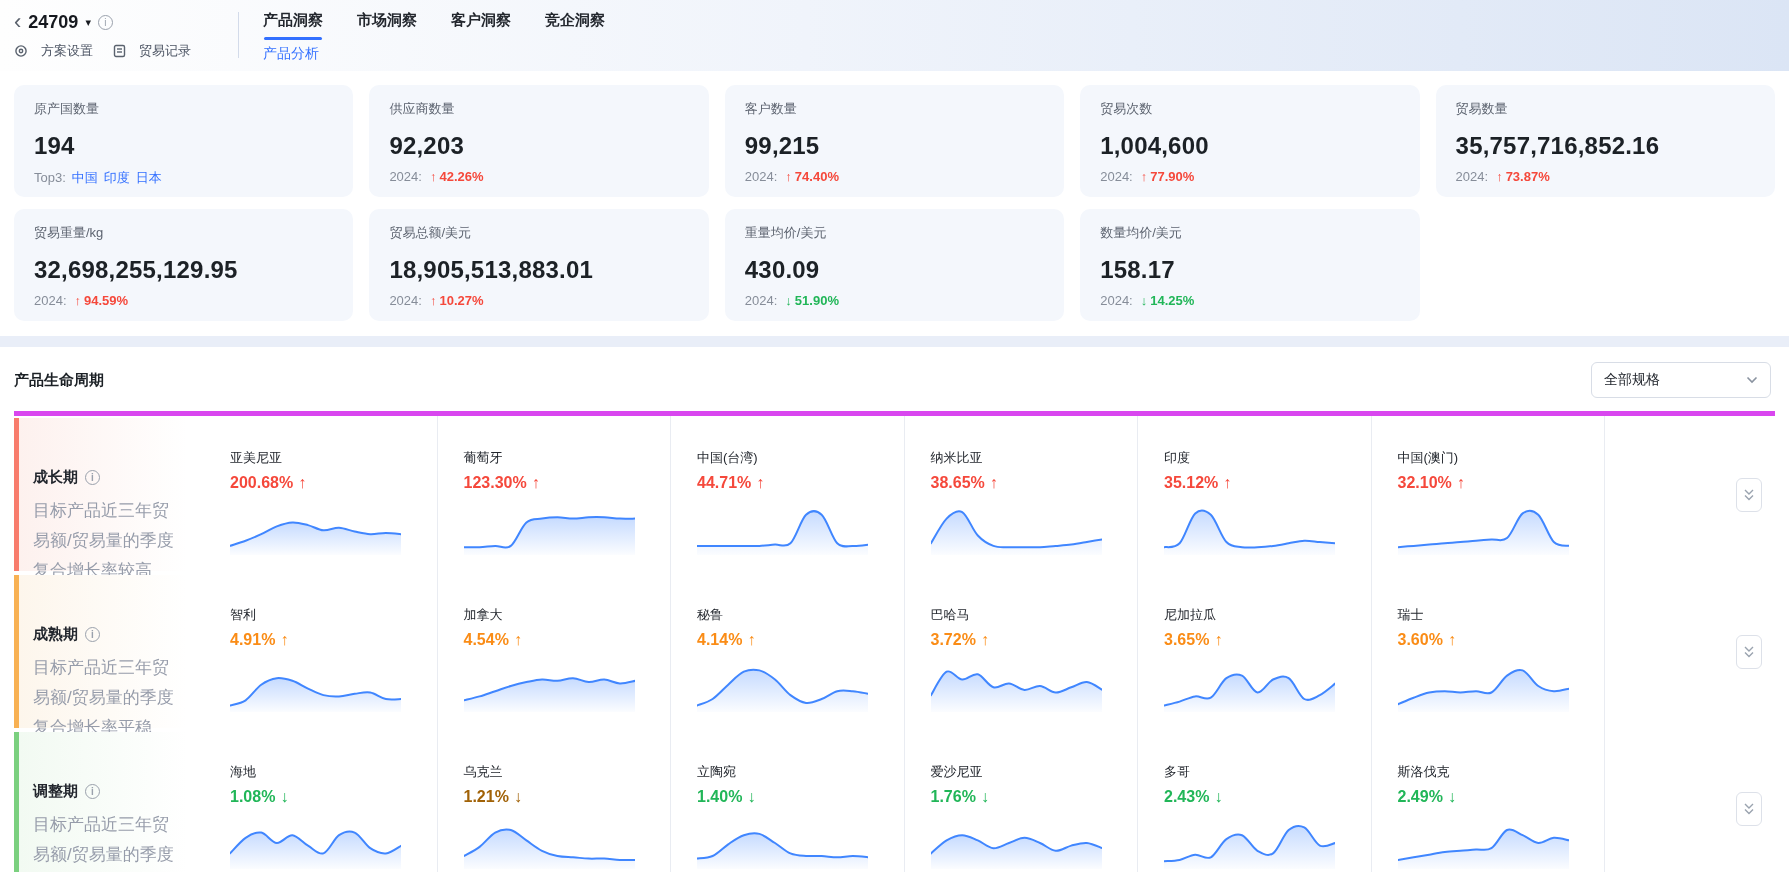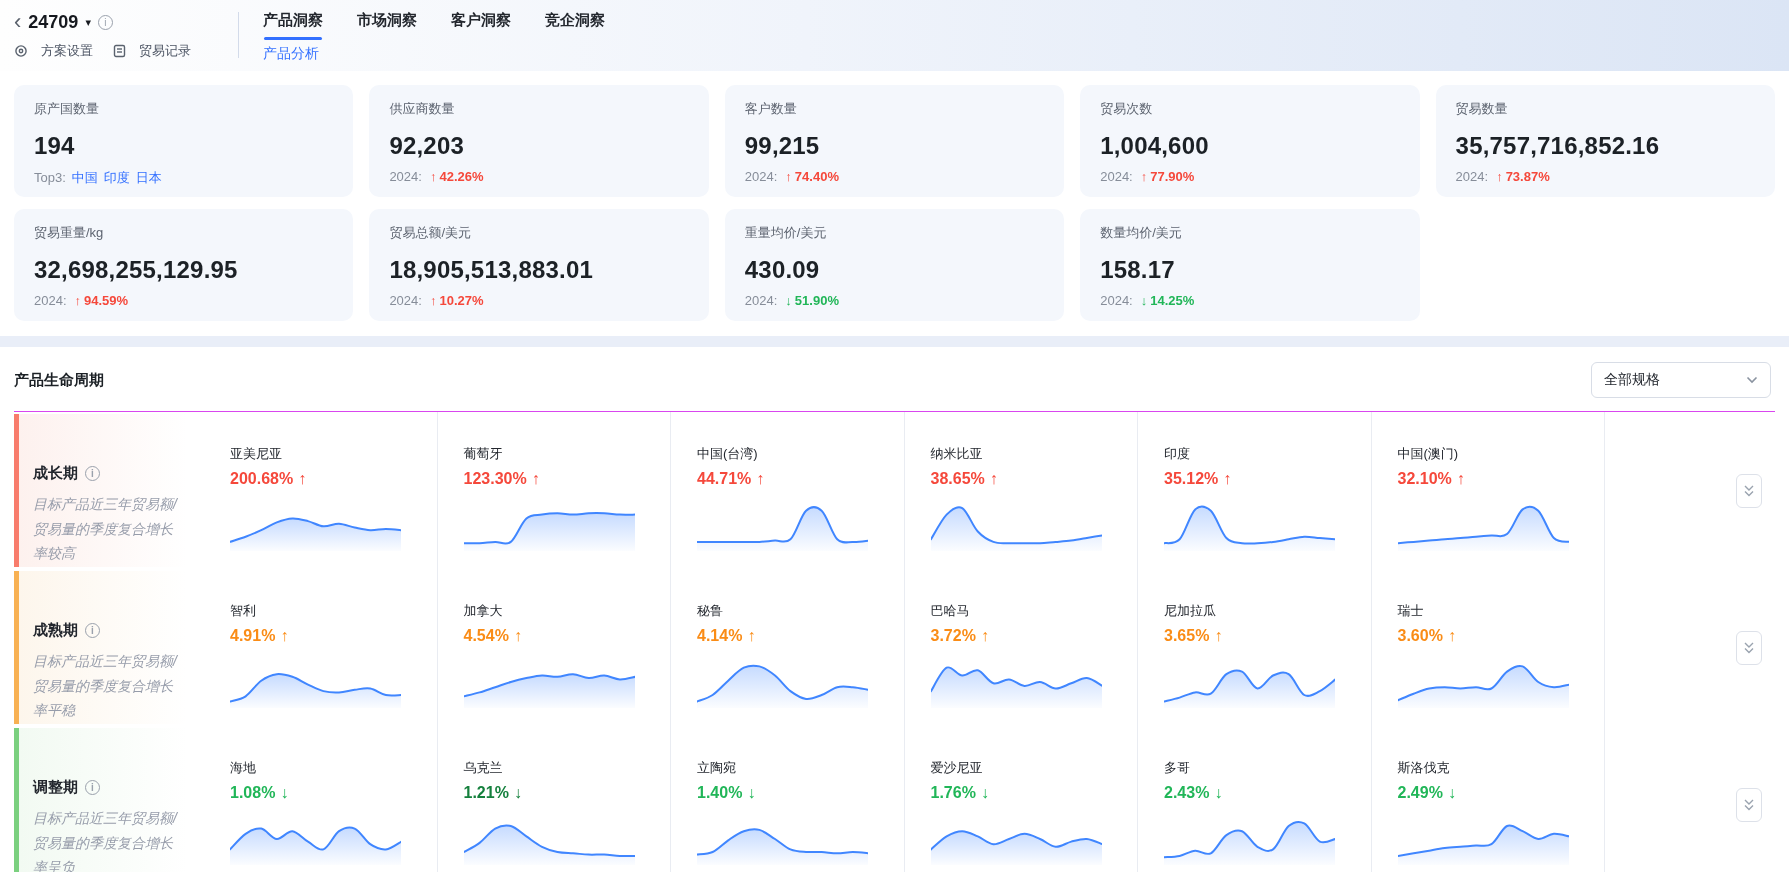--- a/index.html
+++ b/index.html
@@ -46,32 +46,32 @@
   .stat-footer { margin-top:9px; font-size:13px; }
   .muted { color:#868d99; }
   .link { color:#3370ff; margin-left:6px; cursor:pointer; }
   .up { color:#f5483b; } .down { color:#21b658; }
   .arrow { font-weight:700; margin:0 3px 0 8px; }
   .pct { font-weight:600; }
   .panel-gap { height:11px; background:#e9eef8; }
   
   .lifecycle { background:#fff; padding:0 14px; }
   .lc-head { display:flex; justify-content:space-between; align-items:center;
-             padding:15px 0 13px 0; border-bottom:1px solid #d946ef; }
+             padding:15px 0 13px 0; border-bottom:5px solid #d946ef; }
   .lc-title { font-size:15px; font-weight:700; color:#1c2126; }
   .lc-select {
     width:180px; height:36px; border:1px solid #d8dde6; border-radius:6px; background:#fff;
     display:flex; align-items:center; justify-content:space-between; padding:0 12px;
     font-size:14px; color:#23272e; margin-right:4px; cursor:pointer;
   }
   .lc-select svg { stroke:#8a93a0; fill:none; stroke-width:1.6; }
   .lc-row { display:flex; align-items:stretch; height:157px; }
   .lc-stage { width:180px; flex:none; border-left:5px solid; padding:50px 14px 0 14px; margin:2px 0; }
   .lc-stage-title { font-size:15px; font-weight:700; display:flex; align-items:center; gap:7px; color:#23272e; }
-  .lc-stage-desc { font-size:14px; color:#969caa; line-height:1.75; margin-top:9px;font-style:italic; }
+  .lc-stage-desc { font-size:17px; color:#969caa; line-height:1.75; margin-top:9px; }
   .lc-cards { flex:1; display:grid; grid-template-columns:repeat(6,1fr) 118px; padding-left:10px; }
   .lc-card { border-right:1px solid #e9ecf2; padding:33px 16px 0 26px; }
   .lc-filler { border-right:none; }
   .lc-card-name { font-size:13px; color:#23272e; }
   .lc-card-val { font-size:16px; font-weight:700; margin-top:7px; }
   .lc-card-val .arrow { margin-left:5px; }
   .spark { width:90%; height:52px; margin-top:11px; display:block; }
   .lc-expand { width:52px; flex:none; display:flex; align-items:center; justify-content:center; }
   .expand-btn {
     width:26px; height:34px; border:1px solid #dde1e9; border-radius:6px; background:#fff;
@@ -400,21 +400,21 @@
                   <stop offset="0" stop-color="#4086ff" stop-opacity="0.30"></stop>
                   <stop offset="1" stop-color="#4086ff" stop-opacity="0.02"></stop>
                 </linearGradient>
               </defs>
               <path d="M0.0,28C1.5,26.0 6.1,18.7 9.1,16.0C12.1,13.3 15.2,11.3 18.2,12.0C21.2,12.7 24.2,19.7 27.3,20.0C30.3,20.3 33.3,13.7 36.4,14.0C39.4,14.3 42.4,19.7 45.5,22.0C48.5,24.3 51.5,29.3 54.5,28.0C57.6,26.7 60.6,16.7 63.6,14.0C66.7,11.3 69.7,10.3 72.7,12.0C75.8,13.7 78.8,21.3 81.8,24.0C84.8,26.7 87.9,28.3 90.9,28.0C93.9,27.7 98.5,23.0 100.0,22.0 L100,40 L0,40 Z" fill="url(#sg12)"></path>
               <path d="M0.0,28C1.5,26.0 6.1,18.7 9.1,16.0C12.1,13.3 15.2,11.3 18.2,12.0C21.2,12.7 24.2,19.7 27.3,20.0C30.3,20.3 33.3,13.7 36.4,14.0C39.4,14.3 42.4,19.7 45.5,22.0C48.5,24.3 51.5,29.3 54.5,28.0C57.6,26.7 60.6,16.7 63.6,14.0C66.7,11.3 69.7,10.3 72.7,12.0C75.8,13.7 78.8,21.3 81.8,24.0C84.8,26.7 87.9,28.3 90.9,28.0C93.9,27.7 98.5,23.0 100.0,22.0" fill="none" stroke="#4086ff" stroke-width="2" vector-effect="non-scaling-stroke" stroke-linecap="round"></path>
             </svg>
           </div>
           <div class="lc-card">
             <div class="lc-card-name">乌克兰</div>
-            <div class="lc-card-val" style="color:#15803d">1.21%<span class="arrow">↓</span></div>
+            <div class="lc-card-val" style="color:#a16207">1.21%<span class="arrow">↓</span></div>
             <svg class="spark" viewBox="0 0 100 40" preserveAspectRatio="none">
               <defs>
                 <linearGradient id="sg13" x1="0" y1="0" x2="0" y2="1">
                   <stop offset="0" stop-color="#4086ff" stop-opacity="0.30"></stop>
                   <stop offset="1" stop-color="#4086ff" stop-opacity="0.02"></stop>
                 </linearGradient>
               </defs>
               <path d="M0.0,30C1.5,28.8 6.1,26.0 9.1,23.0C12.1,20.0 15.2,14.2 18.2,12.0C21.2,9.8 24.2,9.0 27.3,10.0C30.3,11.0 33.3,15.3 36.4,18.0C39.4,20.7 42.4,24.0 45.5,26.0C48.5,28.0 51.5,29.2 54.5,30.0C57.6,30.8 60.6,30.7 63.6,31.0C66.7,31.3 69.7,31.8 72.7,32.0C75.8,32.2 78.8,31.8 81.8,32.0C84.8,32.2 87.9,32.8 90.9,33.0C93.9,33.2 98.5,33.0 100.0,33.0 L100,40 L0,40 Z" fill="url(#sg13)"></path>
               <path d="M0.0,30C1.5,28.8 6.1,26.0 9.1,23.0C12.1,20.0 15.2,14.2 18.2,12.0C21.2,9.8 24.2,9.0 27.3,10.0C30.3,11.0 33.3,15.3 36.4,18.0C39.4,20.7 42.4,24.0 45.5,26.0C48.5,28.0 51.5,29.2 54.5,30.0C57.6,30.8 60.6,30.7 63.6,31.0C66.7,31.3 69.7,31.8 72.7,32.0C75.8,32.2 78.8,31.8 81.8,32.0C84.8,32.2 87.9,32.8 90.9,33.0C93.9,33.2 98.5,33.0 100.0,33.0" fill="none" stroke="#4086ff" stroke-width="2" vector-effect="non-scaling-stroke" stroke-linecap="round"></path>
             </svg>

